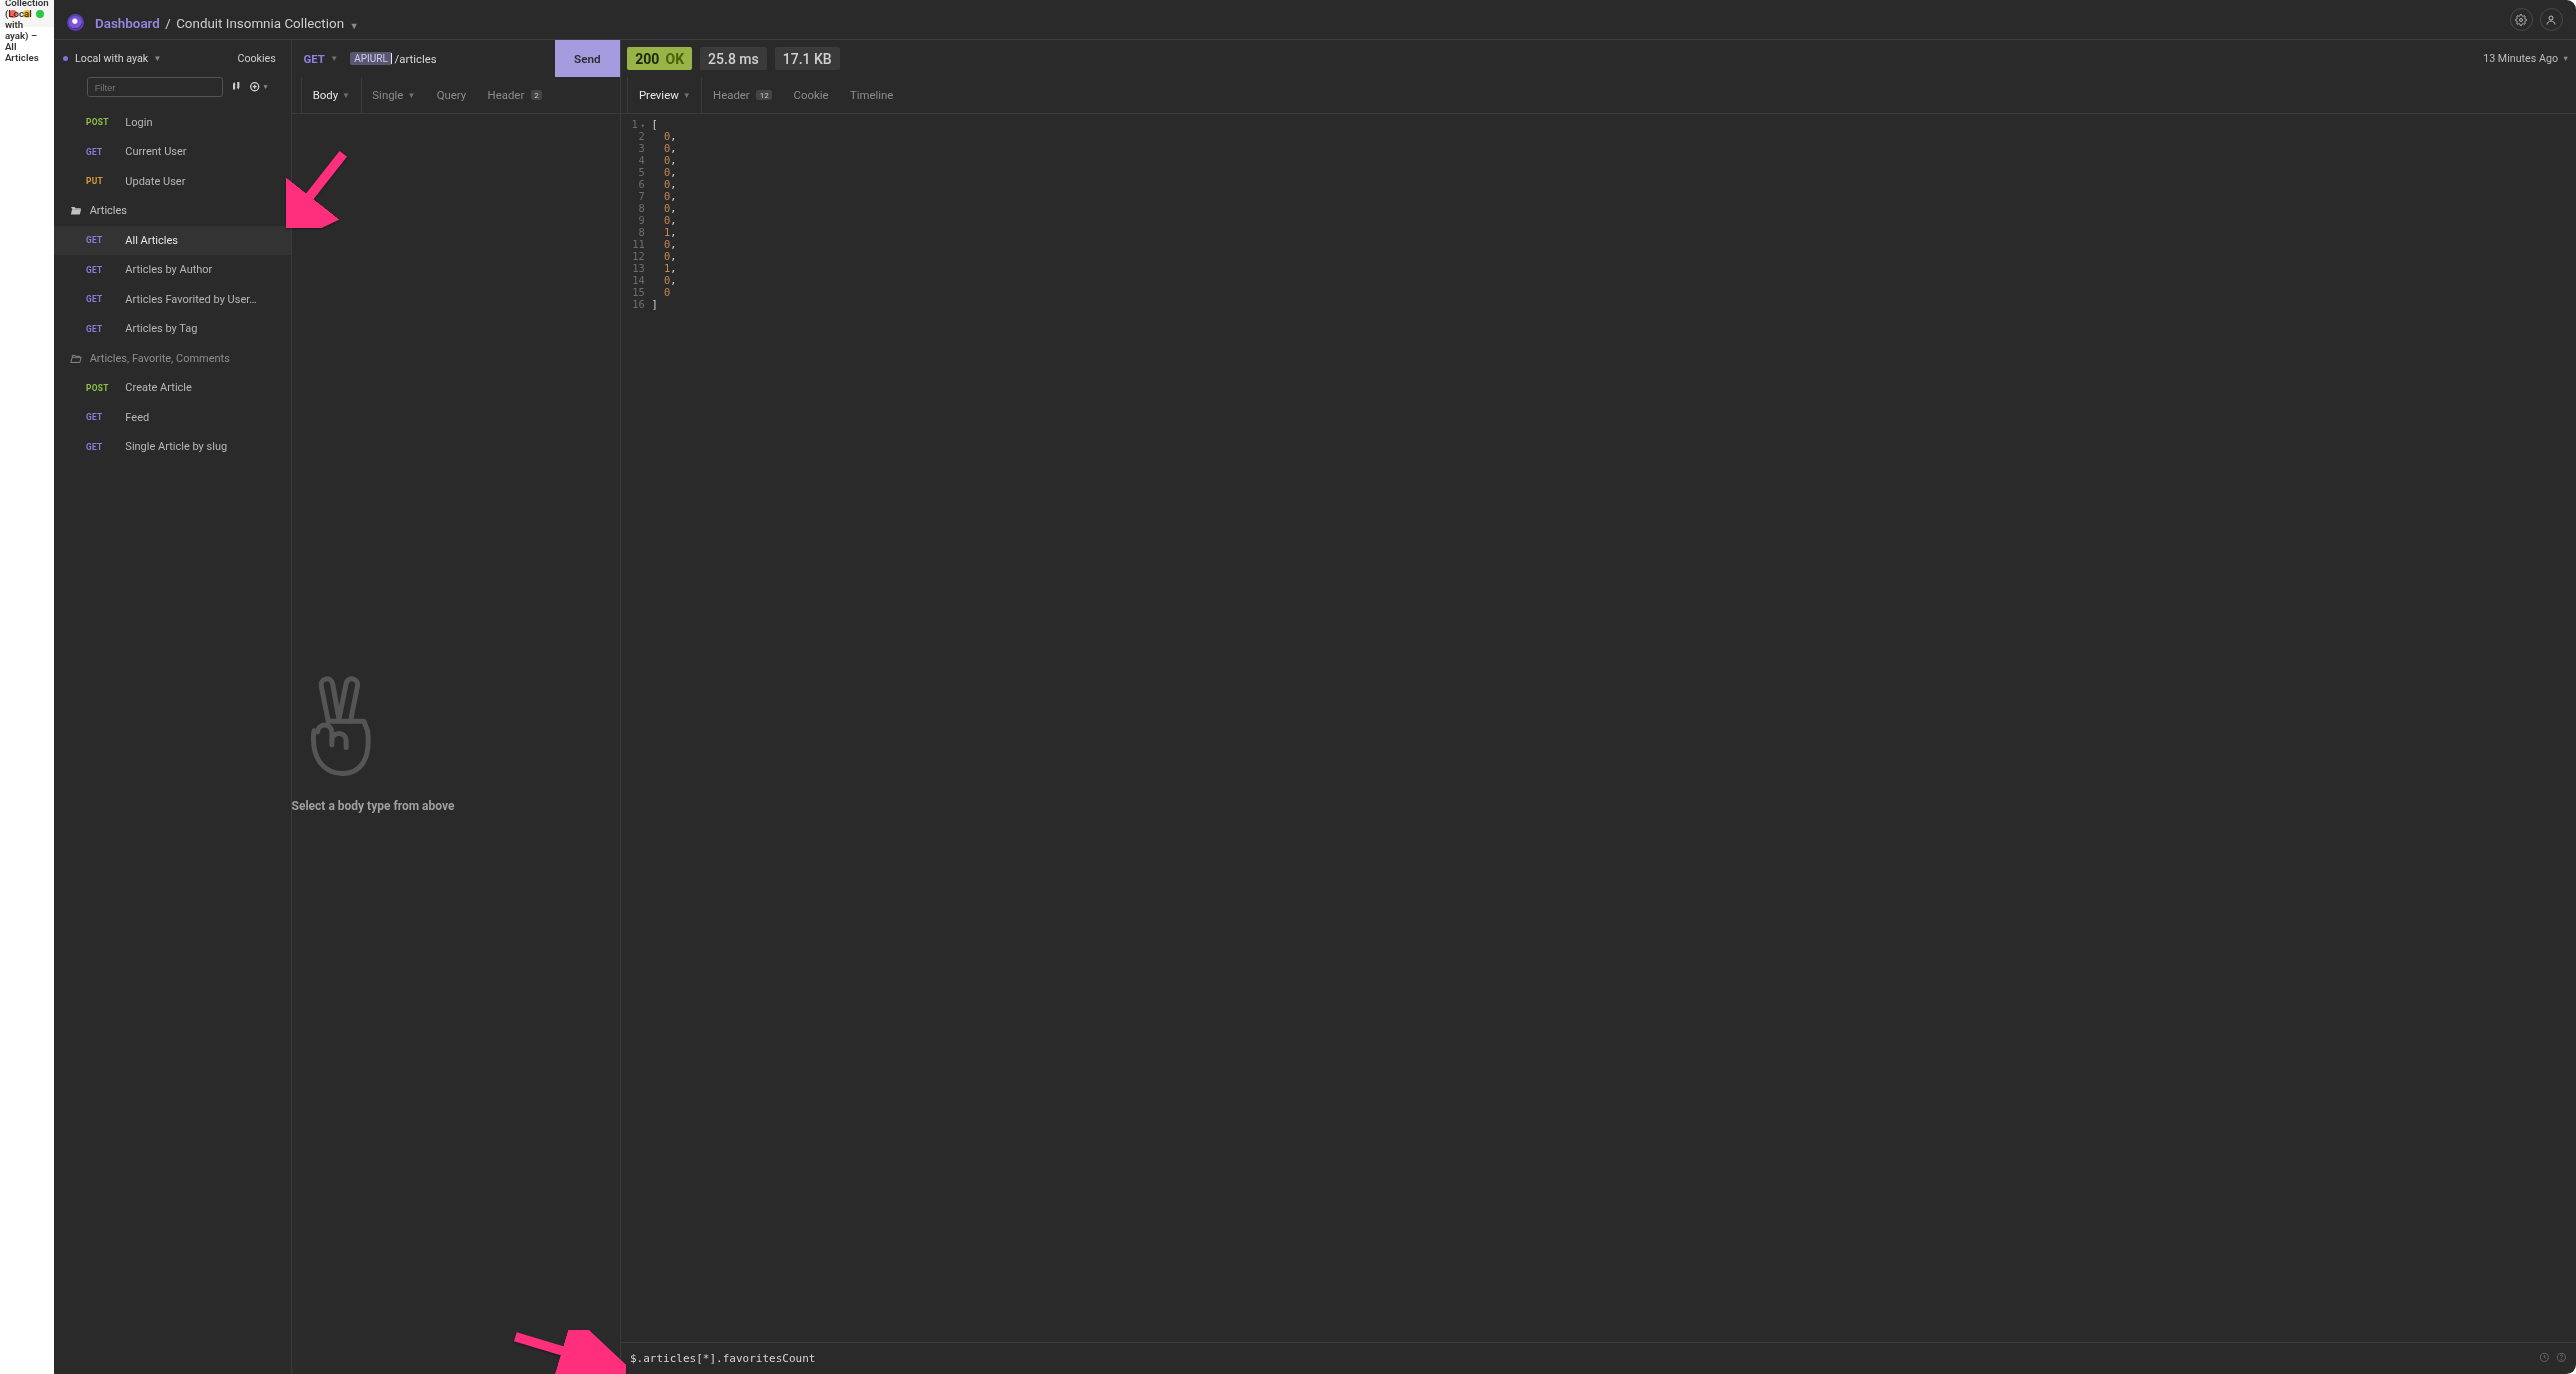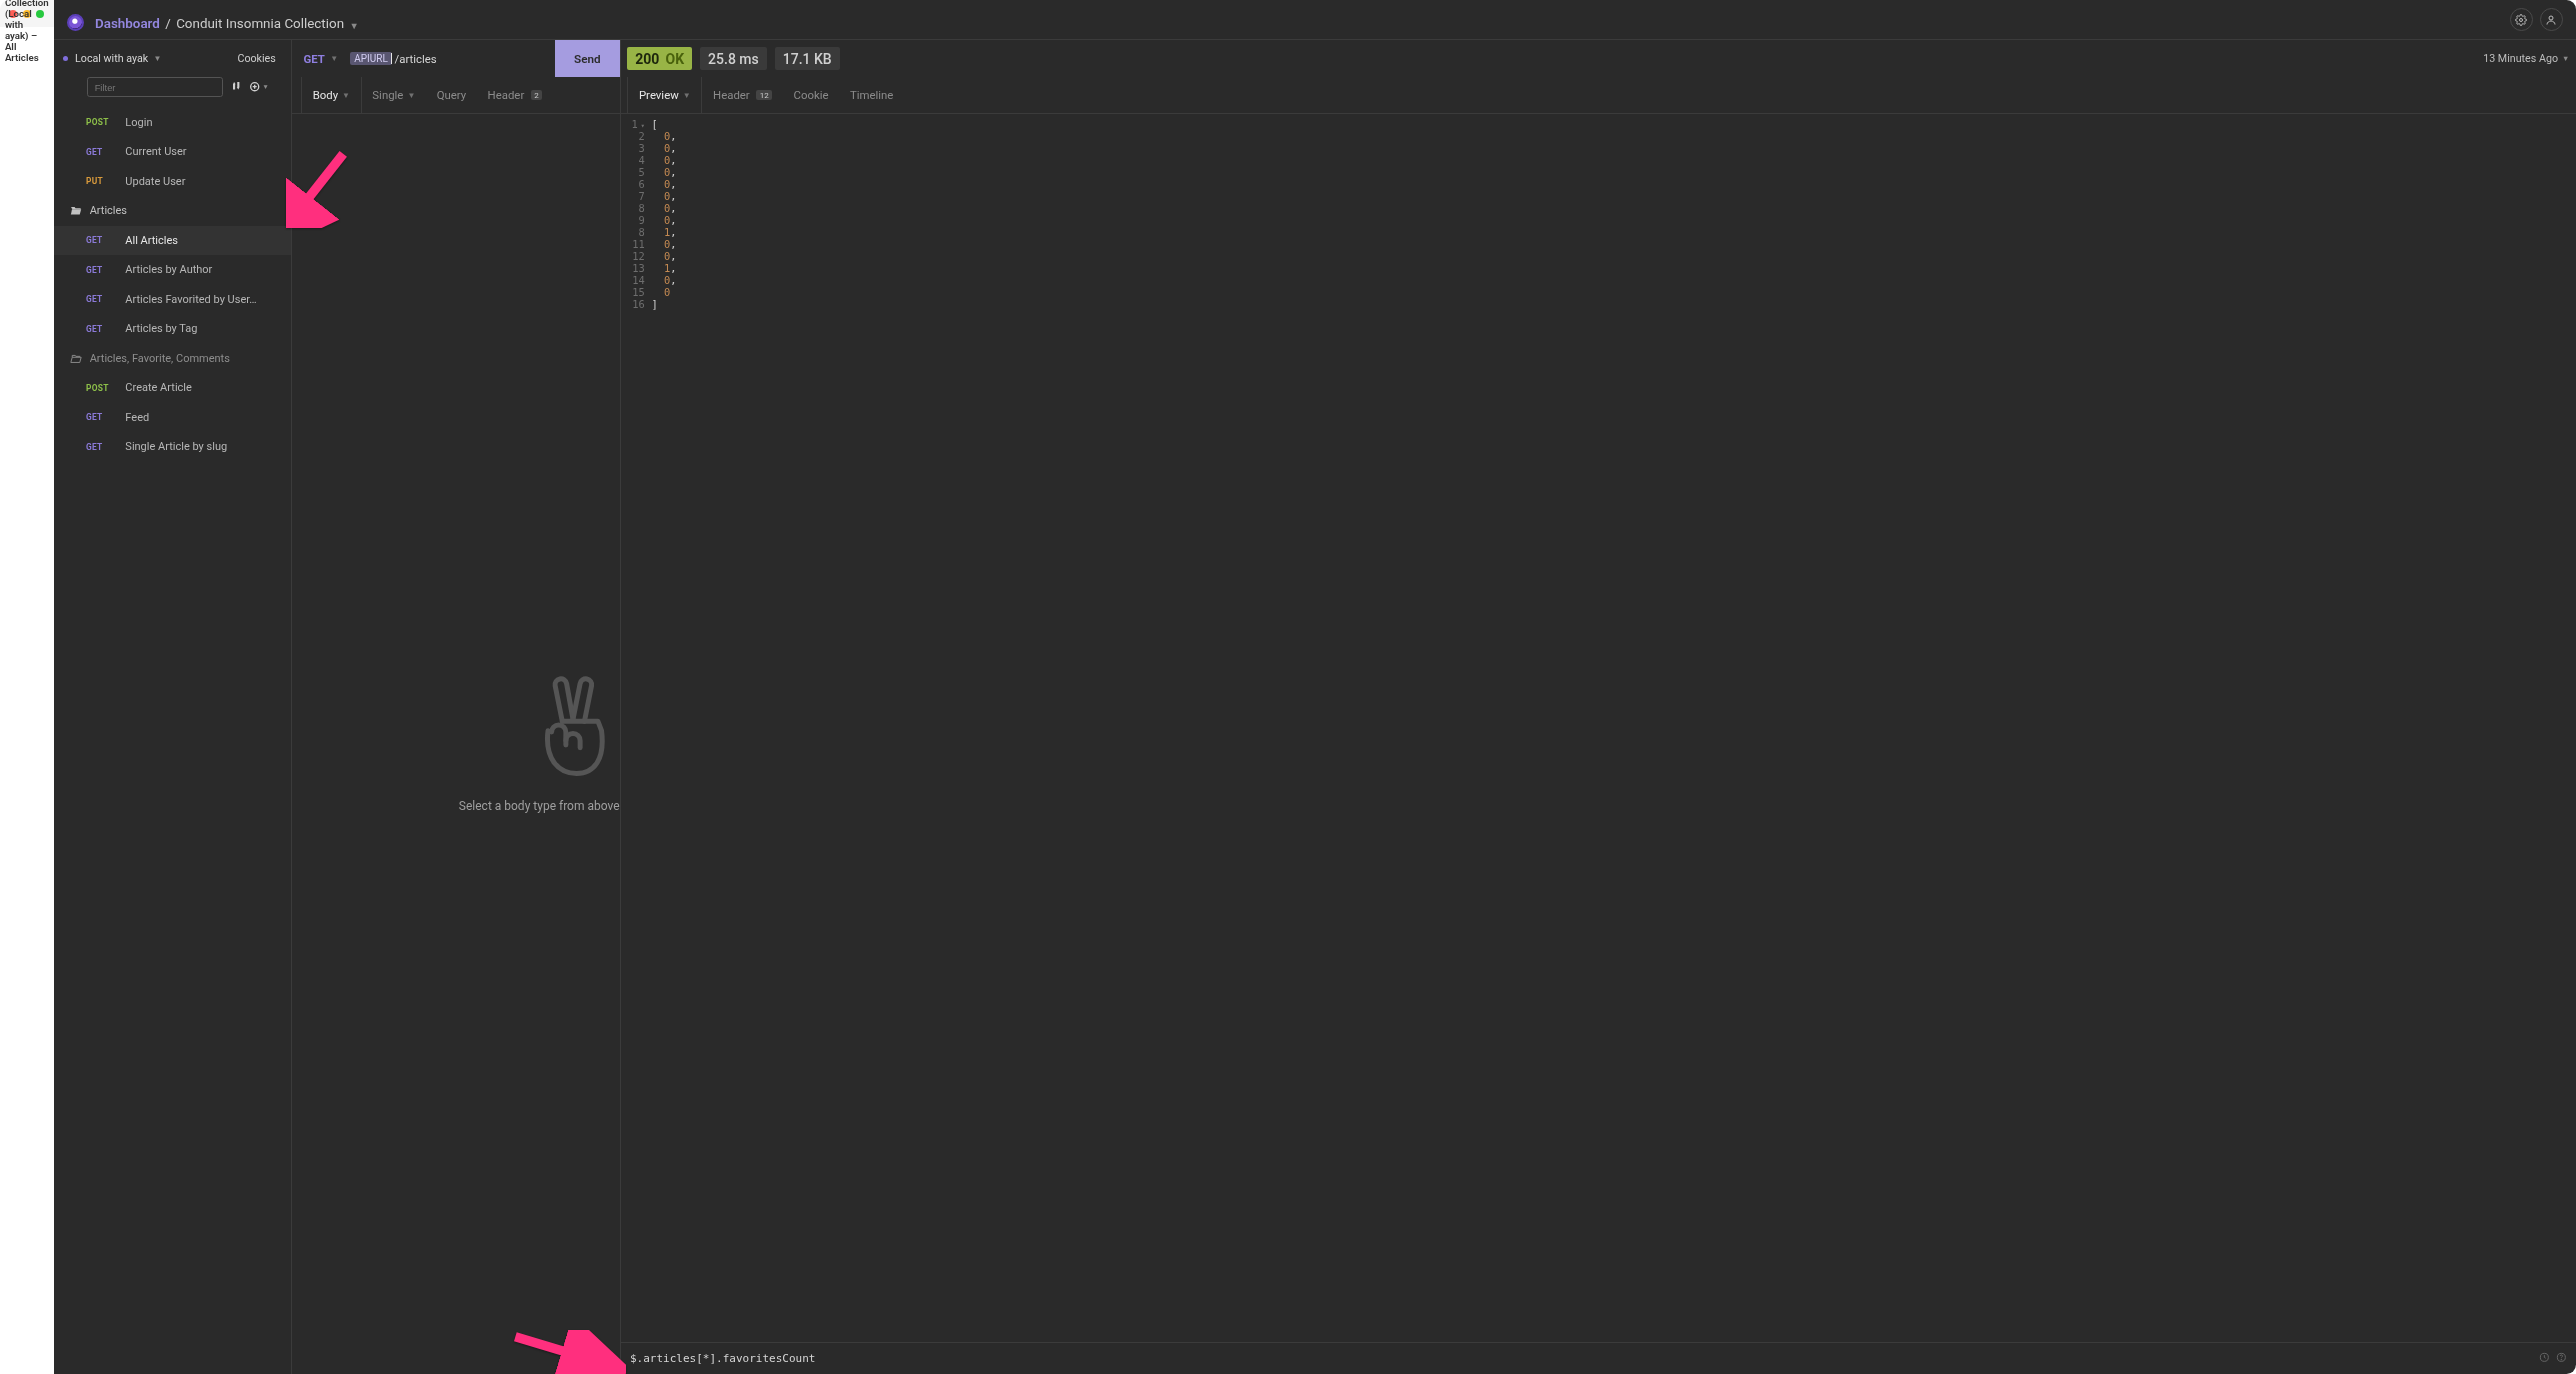--- a/index.html
+++ b/index.html
@@ -189,22 +189,23 @@
     color:#8b8b8b; font-size:11.4px; gap:4px;
   }
   .tab.active { color:#e6e6e6; border:0.7px solid #3b3b3b; border-bottom:none; border-top:none; background:#2a2a2a; }
   .tab .caret { color:#717171; font-size:8px; }
   .badge {
     background:#444; color:#ccc; font-size:8px; border-radius:2px; padding:0.7px 3.4px;
     margin-left:2.7px;
   }
 
   .req-body-empty {
-    flex:1; display:flex; flex-direction:column; align-items:flex-end; justify-content:center;
+    flex:1; display:flex; flex-direction:column; align-items:flex-start; justify-content:center;
     color:#7e7e7e;
+    font-weight:bold;
   }
   .req-body-empty .hand { color:#555; margin-bottom:13.4px; }
   .hand svg { width:94px; height:107px; }
   .empty-msg { color:#9f9f9f; font-size:12px; }
 
   .res-status {
     display:flex; align-items:center; height:37px; padding:0 6.7px; gap:8px;
   }
   .pill {
     padding:3.4px 8px; border-radius:2px; font-size:14px;

